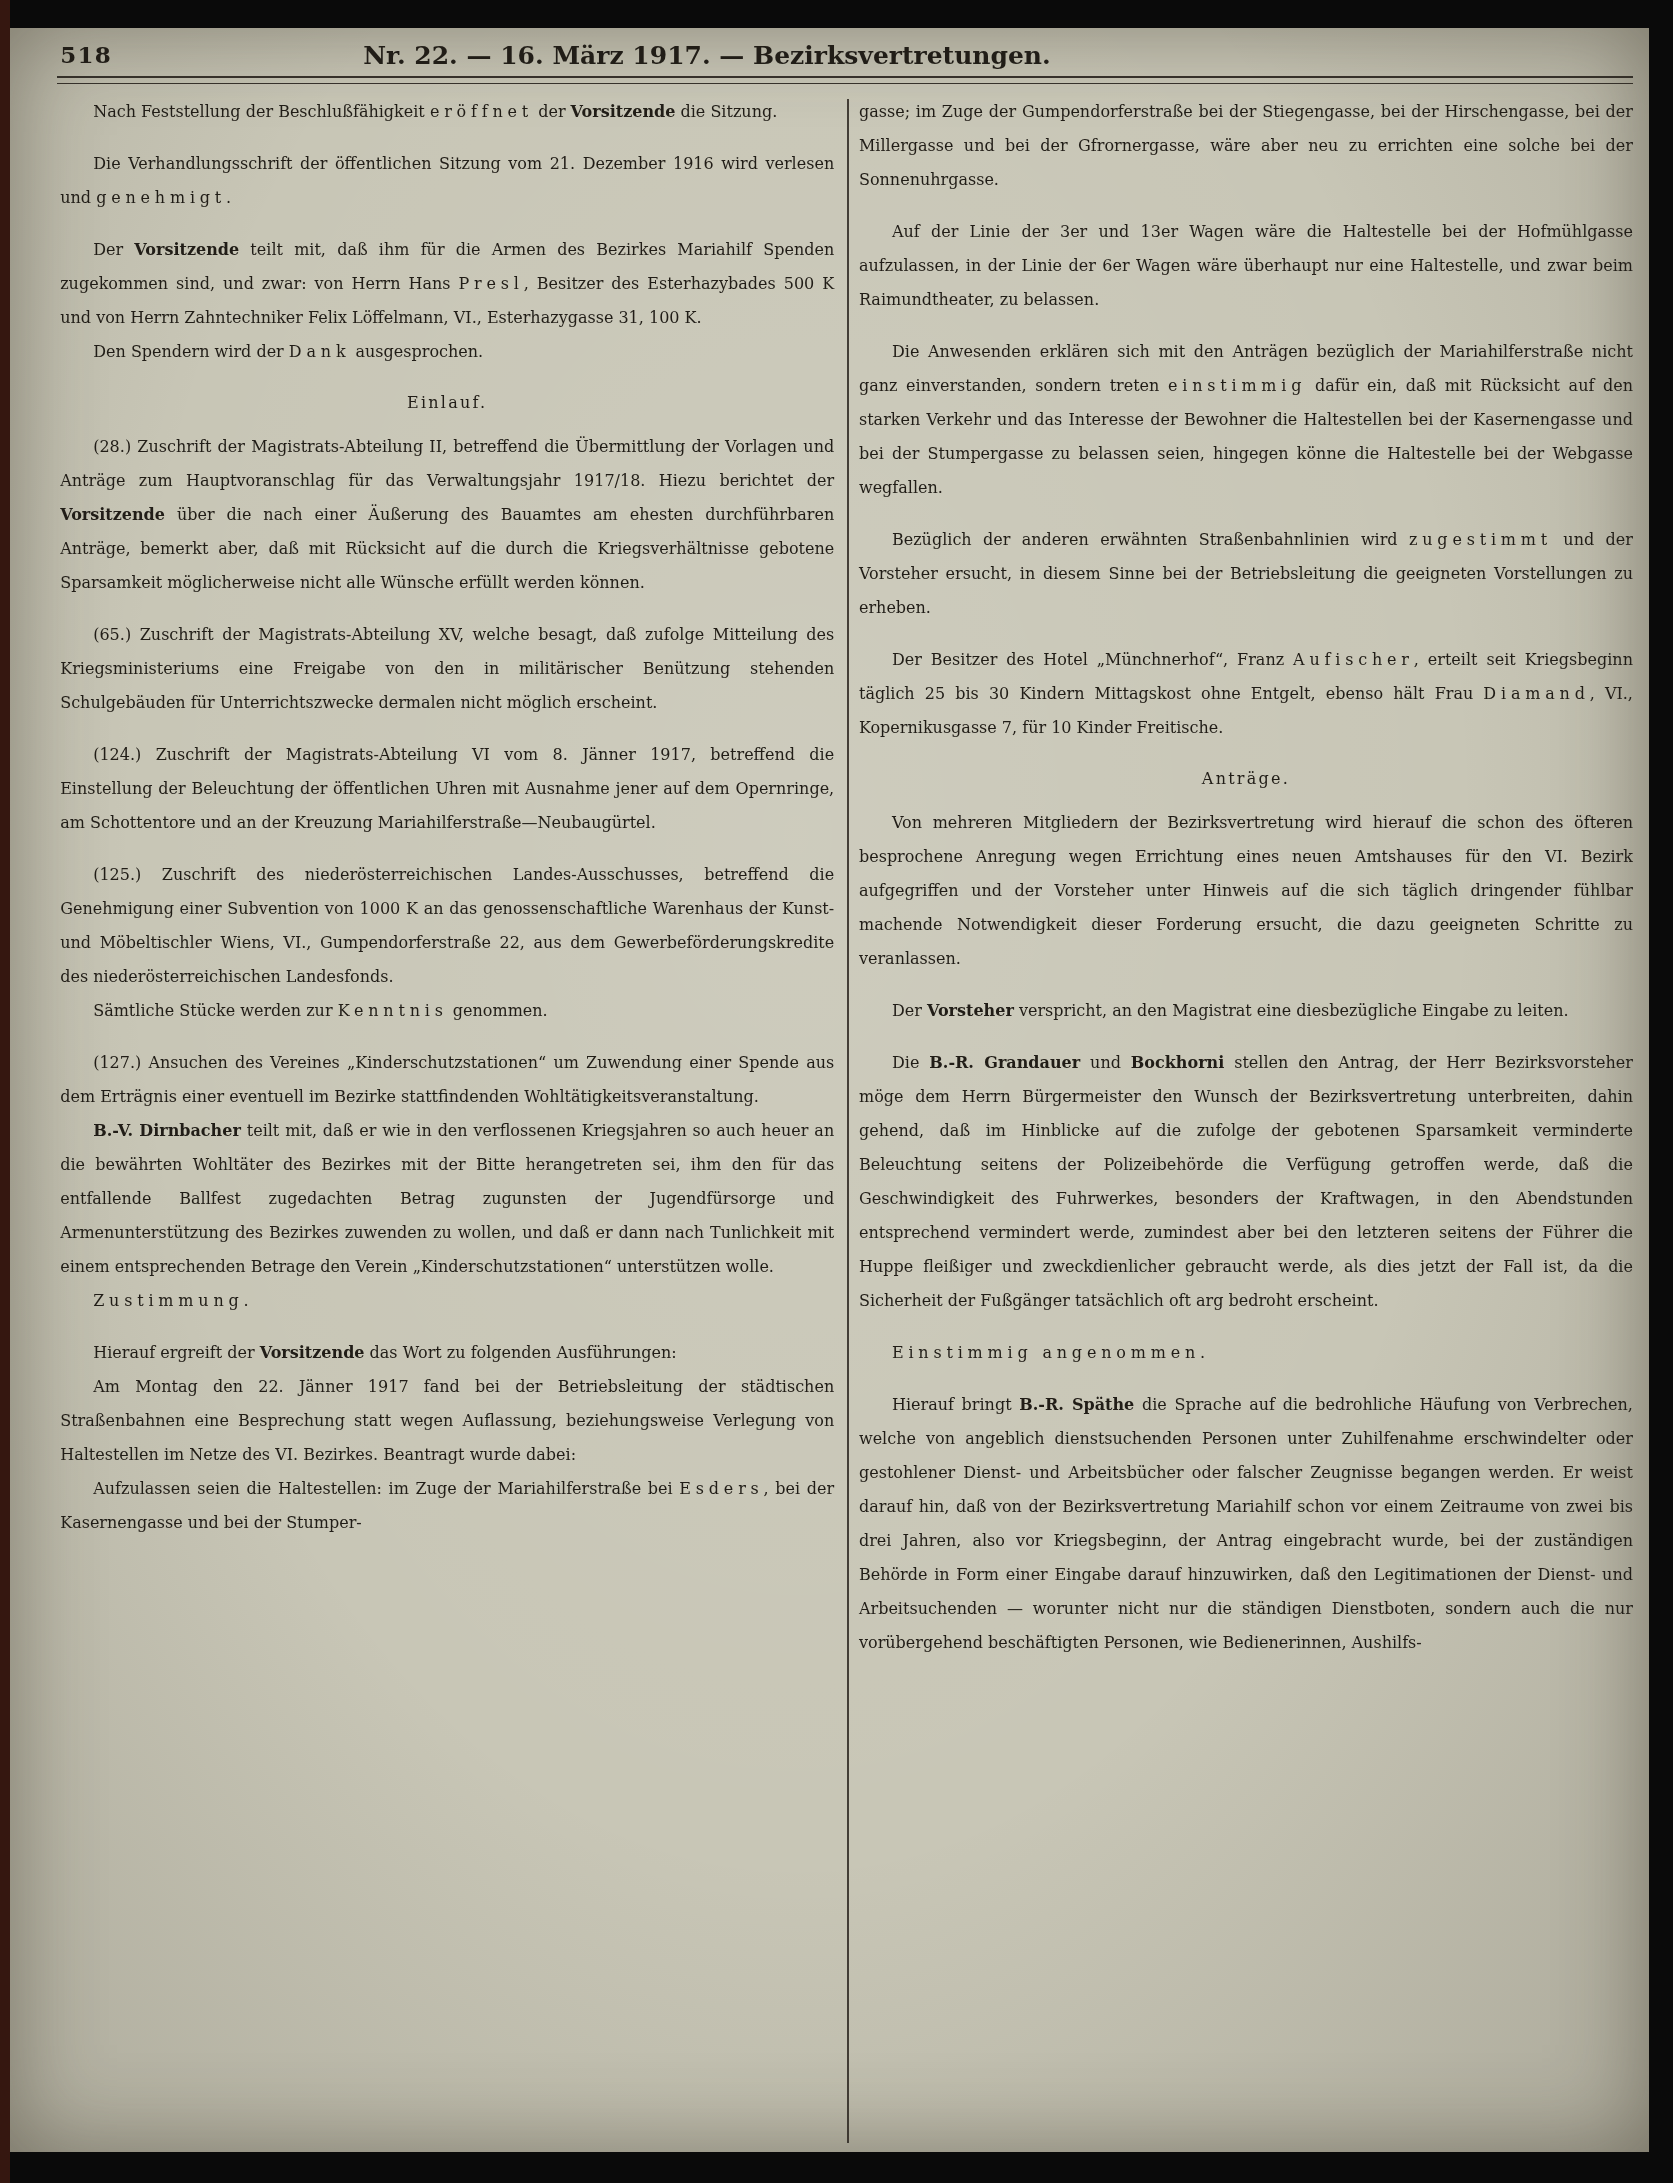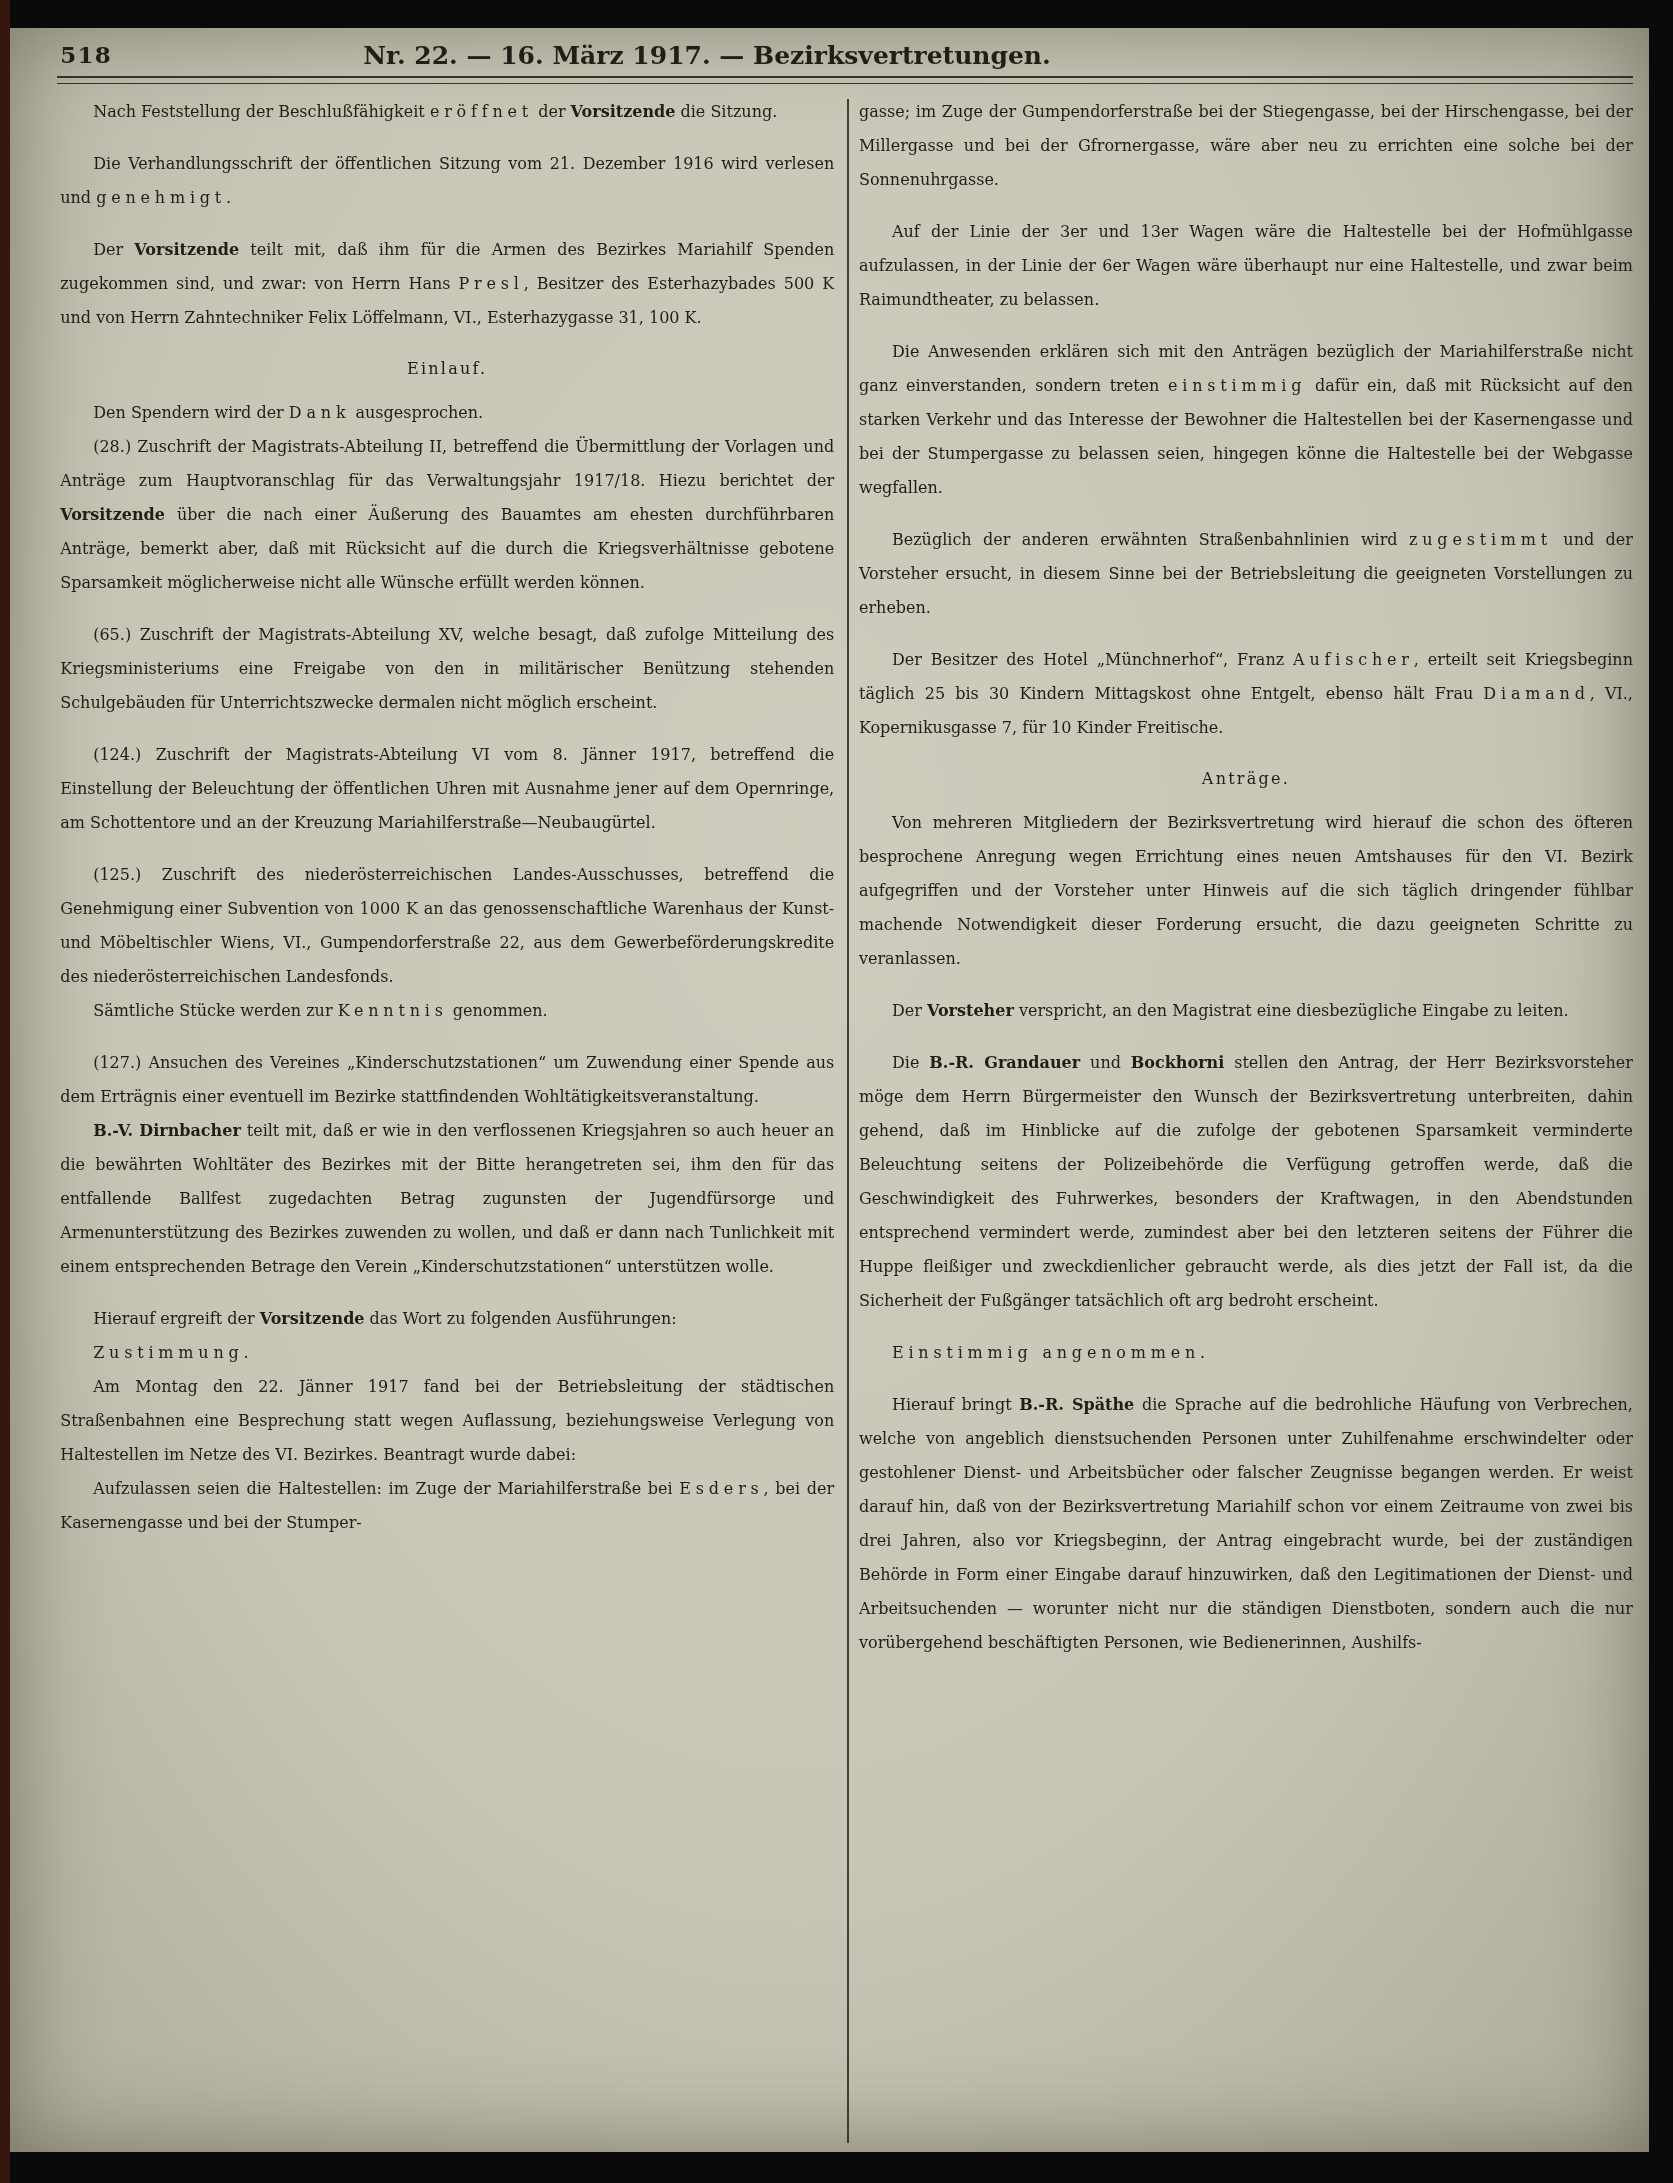--- a/index.html
+++ b/index.html
@@ -81,31 +81,31 @@
   <div class="pageheader">
     <span class="page-number">518</span>
     <span class="running-head">Nr. 22. — 16. März 1917. — Bezirksvertretungen.</span>
   </div>
   <div class="rule"></div>
   <main>
     <section class="col" id="col-left">
         <p class="para indent"><span>Nach Feststellung der Beschlußfähigkeit </span><span class="spaced">eröffnet</span><span> der </span><span class="bold">Vorsitzende</span><span> die Sitzung.</span></p>
         <p class="para gap indent"><span>Die Verhandlungsschrift der öffentlichen Sitzung vom 21. Dezember 1916 wird verlesen und </span><span class="spaced">genehmigt</span><span>.</span></p>
         <p class="para gap indent"><span>Der </span><span class="bold">Vorsitzende</span><span> teilt mit, daß ihm für die Armen des Bezirkes Mariahilf Spenden zugekommen sind, und zwar: von Herrn Hans </span><span class="spaced">Presl</span><span>, Besitzer des Esterhazybades 500 K und von Herrn Zahntechniker Felix Löffelmann, VI., Esterhazygasse 31, 100 K.</span></p>
+        <p class="para indent"><span>Den Spendern wird der </span><span class="spaced">Dank</span><span> ausgesprochen.</span></p>
         <p class="para heading gap"><span>Einlauf.</span></p>
-        <p class="para indent"><span>Den Spendern wird der </span><span class="spaced">Dank</span><span> ausgesprochen.</span></p>
         <p class="para indent"><span>(28.) Zuschrift der Magistrats-Abteilung II, betreffend die Übermittlung der Vorlagen und Anträge zum Hauptvoranschlag für das Verwaltungsjahr 1917/18. Hiezu berichtet der </span><span class="bold">Vorsitzende</span><span> über die nach einer Äußerung des Bauamtes am ehesten durchführbaren Anträge, bemerkt aber, daß mit Rücksicht auf die durch die Kriegsverhältnisse gebotene Sparsamkeit möglicherweise nicht alle Wünsche erfüllt werden können.</span></p>
         <p class="para gap indent"><span>(65.) Zuschrift der Magistrats-Abteilung XV, welche besagt, daß zufolge Mitteilung des Kriegsministeriums eine Freigabe von den in militärischer Benützung stehenden Schulgebäuden für Unterrichtszwecke dermalen nicht möglich erscheint.</span></p>
         <p class="para gap indent"><span>(124.) Zuschrift der Magistrats-Abteilung VI vom 8. Jänner 1917, betreffend die Einstellung der Beleuchtung der öffentlichen Uhren mit Ausnahme jener auf dem Opernringe, am Schottentore und an der Kreuzung Mariahilferstraße—Neubaugürtel.</span></p>
         <p class="para gap indent"><span>(125.) Zuschrift des niederösterreichischen Landes-Ausschusses, betreffend die Genehmigung einer Subvention von 1000 K an das genossenschaftliche Warenhaus der Kunst- und Möbeltischler Wiens, VI., Gumpendorferstraße 22, aus dem Gewerbeförderungskredite des niederösterreichischen Landesfonds.</span></p>
         <p class="para indent"><span>Sämtliche Stücke werden zur </span><span class="spaced">Kenntnis</span><span> genommen.</span></p>
         <p class="para gap indent"><span>(127.) Ansuchen des Vereines „Kinderschutzstationen“ um Zuwendung einer Spende aus dem Erträgnis einer eventuell im Bezirke stattfindenden Wohltätigkeitsveranstaltung.</span></p>
         <p class="para indent"><span class="bold">B.-V. Dirnbacher</span><span> teilt mit, daß er wie in den verflossenen Kriegsjahren so auch heuer an die bewährten Wohltäter des Bezirkes mit der Bitte herangetreten sei, ihm den für das entfallende Ballfest zugedachten Betrag zugunsten der Jugendfürsorge und Armenunterstützung des Bezirkes zuwenden zu wollen, und daß er dann nach Tunlichkeit mit einem entsprechenden Betrage den Verein „Kinderschutzstationen“ unterstützen wolle.</span></p>
+        <p class="para indent"><span class="spaced">Zustimmung.</span></p>
         <p class="para gap indent"><span>Hierauf ergreift der </span><span class="bold">Vorsitzende</span><span> das Wort zu folgenden Ausführungen:</span></p>
-        <p class="para indent"><span class="spaced">Zustimmung.</span></p>
         <p class="para indent"><span>Am Montag den 22. Jänner 1917 fand bei der Betriebsleitung der städtischen Straßenbahnen eine Besprechung statt wegen Auflassung, beziehungsweise Verlegung von Haltestellen im Netze des VI. Bezirkes. Beantragt wurde dabei:</span></p>
         <p class="para indent"><span>Aufzulassen seien die Haltestellen: im Zuge der Mariahilferstraße bei </span><span class="spaced">Esders</span><span>, bei der Kasernengasse und bei der Stumper-</span></p>
       </section>
     <div class="col-divider"></div>
     <section class="col" id="col-right">
         <p class="para"><span>gasse; im Zuge der Gumpendorferstraße bei der Stiegengasse, bei der Hirschengasse, bei der Millergasse und bei der Gfrornergasse, wäre aber neu zu errichten eine solche bei der Sonnenuhrgasse.</span></p>
         <p class="para gap indent"><span>Auf der Linie der 3er und 13er Wagen wäre die Haltestelle bei der Hofmühlgasse aufzulassen, in der Linie der 6er Wagen wäre überhaupt nur eine Haltestelle, und zwar beim Raimundtheater, zu belassen.</span></p>
         <p class="para gap indent"><span>Die Anwesenden erklären sich mit den Anträgen bezüglich der Mariahilferstraße nicht ganz einverstanden, sondern treten </span><span class="spaced">einstimmig</span><span> dafür ein, daß mit Rücksicht auf den starken Verkehr und das Interesse der Bewohner die Haltestellen bei der Kasernengasse und bei der Stumpergasse zu belassen seien, hingegen könne die Haltestelle bei der Webgasse wegfallen.</span></p>
         <p class="para gap indent"><span>Bezüglich der anderen erwähnten Straßenbahnlinien wird </span><span class="spaced">zugestimmt</span><span> und der Vorsteher ersucht, in diesem Sinne bei der Betriebsleitung die geeigneten Vorstellungen zu erheben.</span></p>
         <p class="para gap indent"><span>Der Besitzer des Hotel „Münchnerhof“, Franz </span><span class="spaced">Aufischer</span><span>, erteilt seit Kriegsbeginn täglich 25 bis 30 Kindern Mittagskost ohne Entgelt, ebenso hält Frau </span><span class="spaced">Diamand</span><span>, VI., Kopernikusgasse 7, für 10 Kinder Freitische.</span></p>

